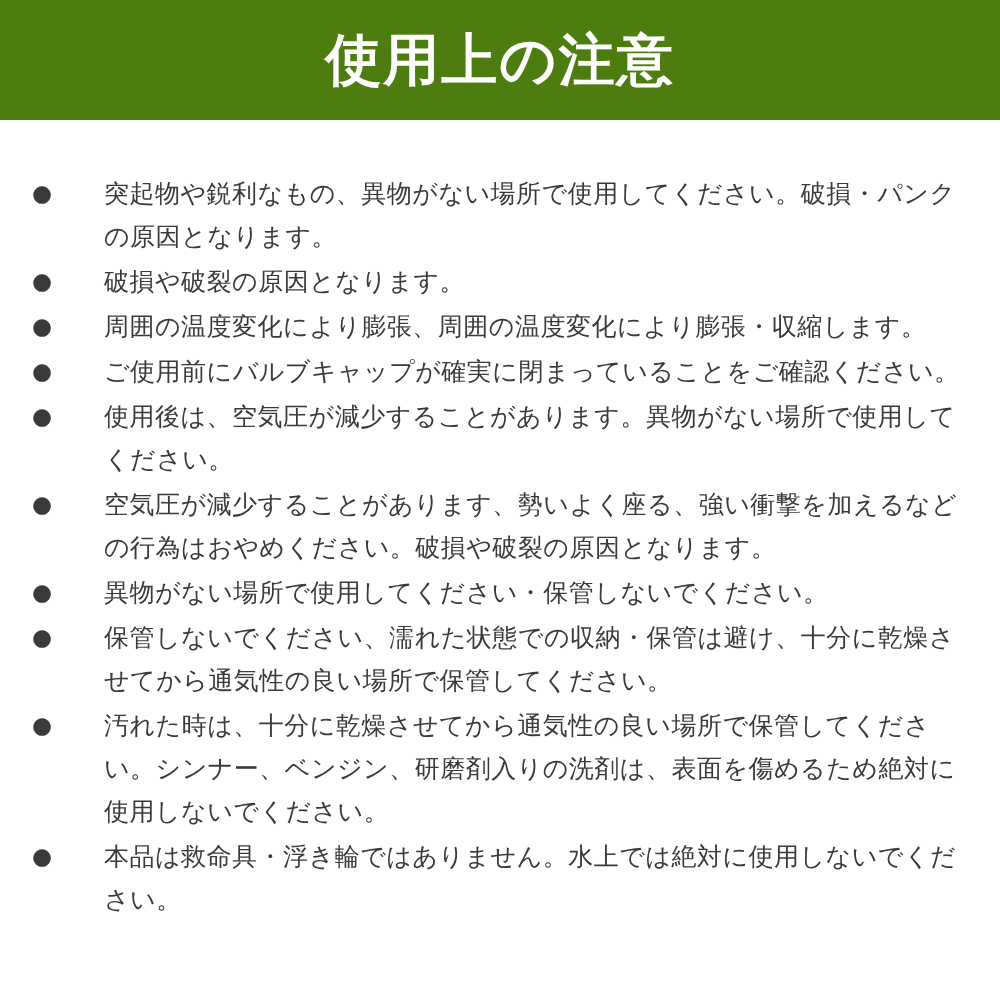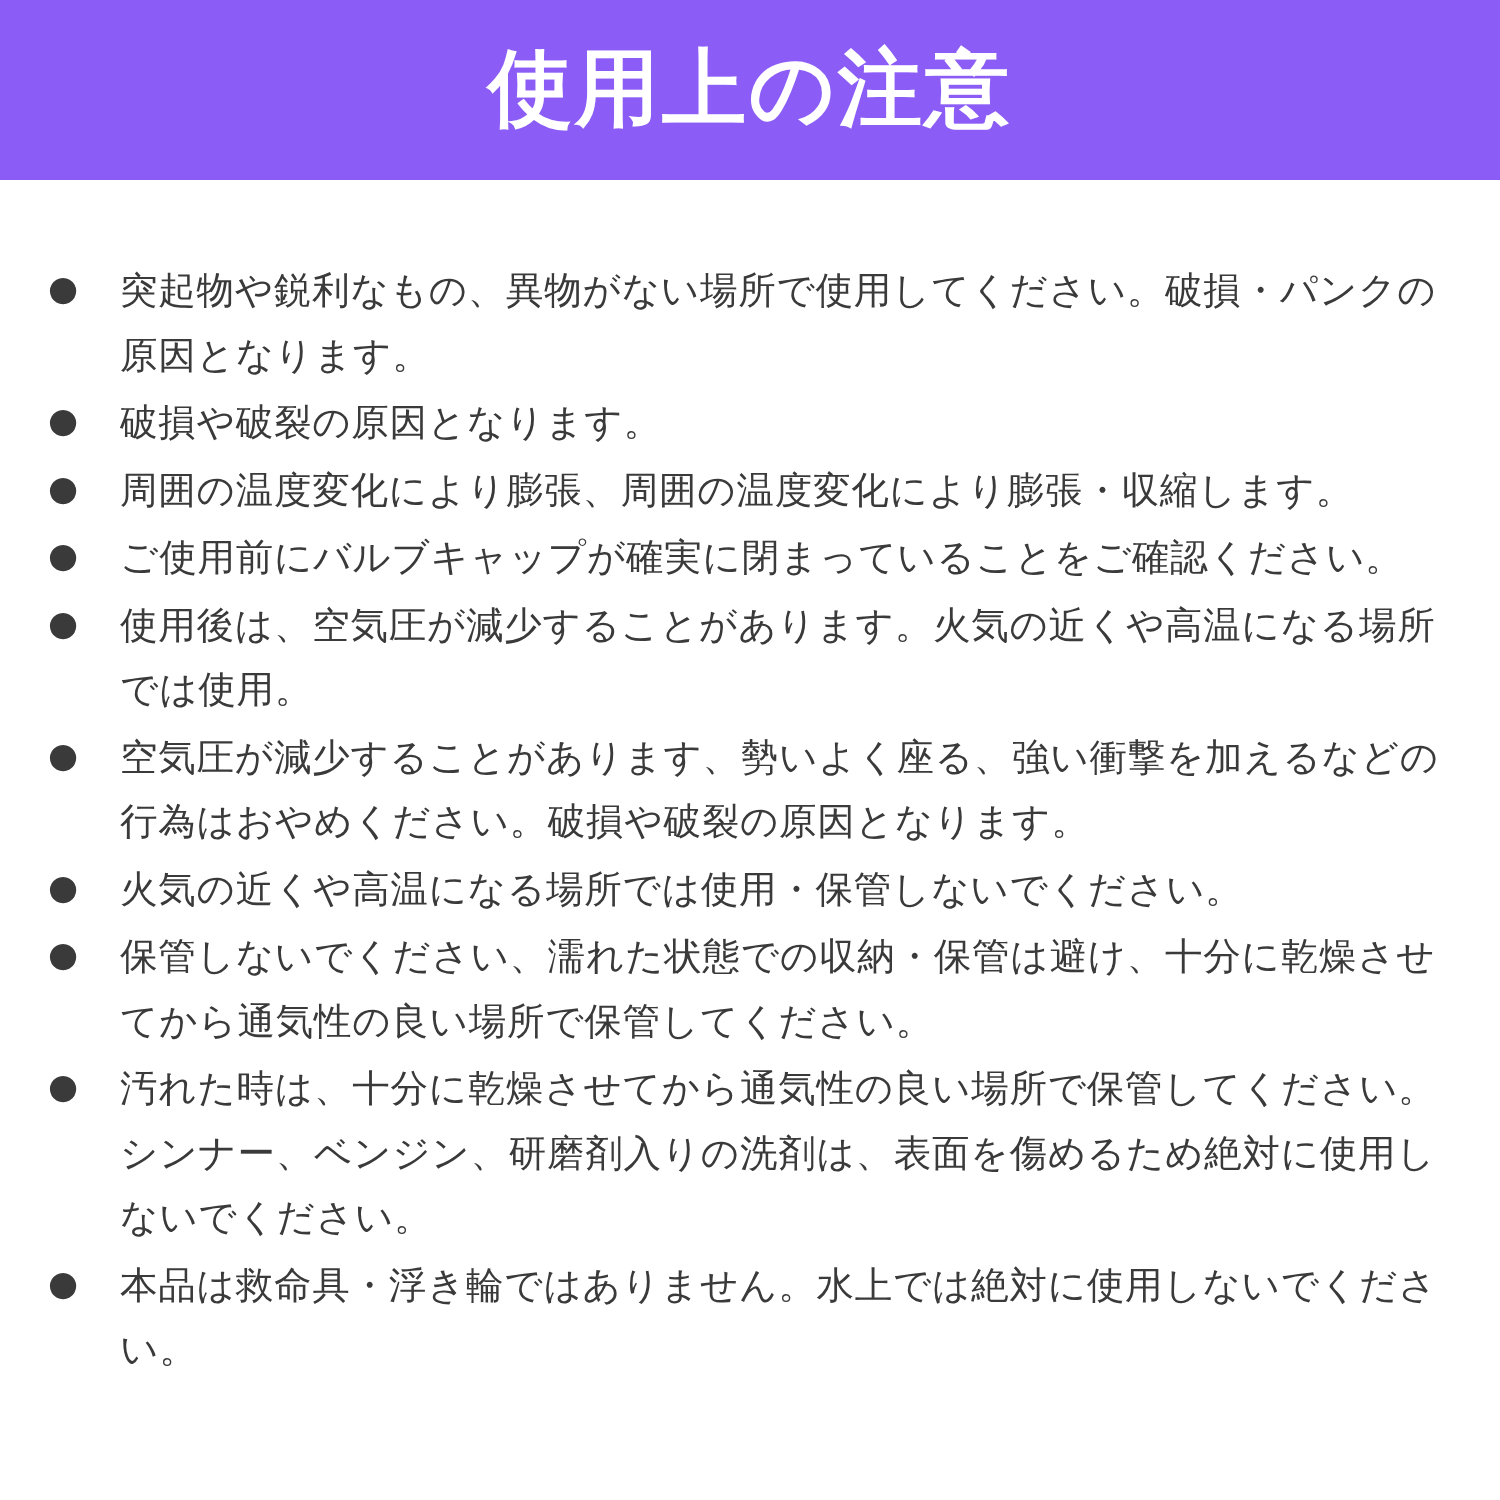--- a/index.html
+++ b/index.html
@@ -10,21 +10,21 @@
     width: 1000px;
     height: 1000px;
     background: #FFFFFF;
     font-family: "DejaVu Sans", "Liberation Sans", sans-serif;
     color: #3A3A3A;
     overflow: hidden;
   }
   .banner {
     width: 1000px;
     height: 120px;
-    background: #8b5cf6;
+    background: #4d7c0f;
     display: flex;
     align-items: center;
     justify-content: center;
   }
   .banner h1 {
     margin: 0;
     font-size: 56px;
     font-weight: bold;
     color: #FFFFFF;
     letter-spacing: 2px;
@@ -50,20 +50,21 @@
     line-height: 43px;
     color: #3A3A3A;
   }
   .note-text {
     flex: 1 1 auto;
     font-size: 25px;
     line-height: 43px;
     letter-spacing: 0.5px;
     color: #3A3A3A;
     text-align: left;
+    margin-left: 24px;
   }
 </style>
 </head>
 <body>
 
 <div class="banner">
   <h1>使用上の注意</h1>
 </div>
 
 <div class="notes">
@@ -79,29 +80,29 @@
     <li>
       <span class="bullet">●</span>
       <span class="note-text">周囲の温度変化により膨張、周囲の温度変化により膨張・収縮します。</span>
     </li>
     <li>
       <span class="bullet">●</span>
       <span class="note-text">ご使用前にバルブキャップが確実に閉まっていることをご確認ください。</span>
     </li>
     <li>
       <span class="bullet">●</span>
-      <span class="note-text">使用後は、空気圧が減少することがあります。火気の近くや高温になる場所では使用。</span>
+      <span class="note-text">使用後は、空気圧が減少することがあります。異物がない場所で使用してください。</span>
     </li>
     <li>
       <span class="bullet">●</span>
       <span class="note-text">空気圧が減少することがあります、勢いよく座る、強い衝撃を加えるなどの行為はおやめください。破損や破裂の原因となります。</span>
     </li>
     <li>
       <span class="bullet">●</span>
-      <span class="note-text">火気の近くや高温になる場所では使用・保管しないでください。</span>
+      <span class="note-text">異物がない場所で使用してください・保管しないでください。</span>
     </li>
     <li>
       <span class="bullet">●</span>
       <span class="note-text">保管しないでください、濡れた状態での収納・保管は避け、十分に乾燥させてから通気性の良い場所で保管してください。</span>
     </li>
     <li>
       <span class="bullet">●</span>
       <span class="note-text">汚れた時は、十分に乾燥させてから通気性の良い場所で保管してください。シンナー、ベンジン、研磨剤入りの洗剤は、表面を傷めるため絶対に使用しないでください。</span>
     </li>
     <li>

